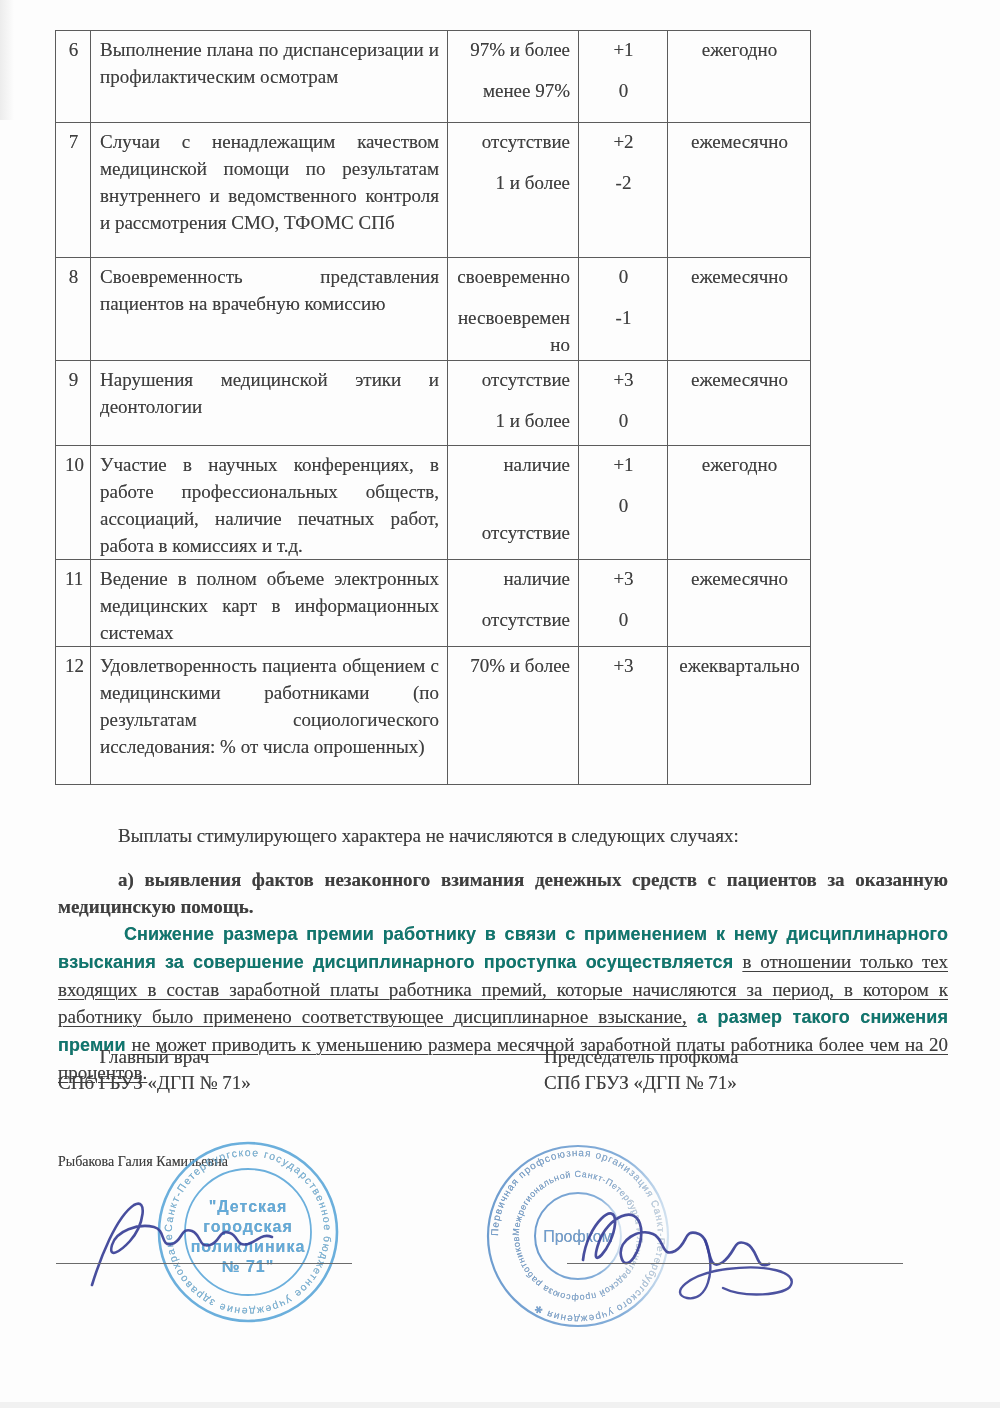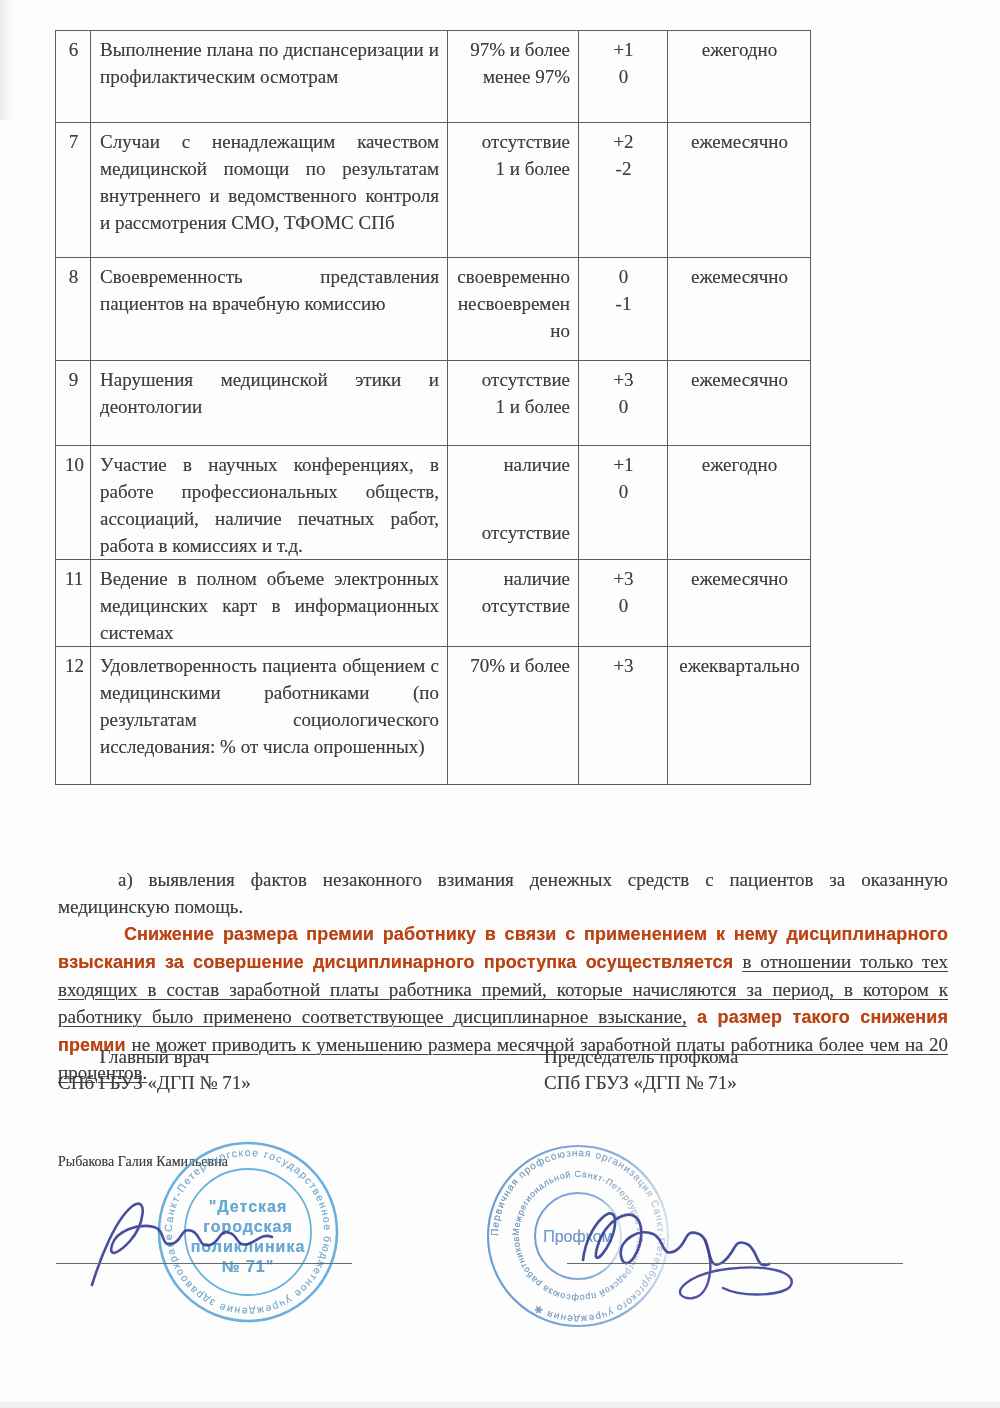--- a/index.html
+++ b/index.html
@@ -17,31 +17,31 @@
   }
   .ktable td {
     border:1.6px solid #5c5c5c; vertical-align:top;
     font-size:19px; line-height:27px; padding:5px 8px 0 9px;
   }
   .c-num { text-align:center; padding-left:2px; padding-right:2px; }
   .c-crit { text-align:justify; }
   .c-val  { padding-left:7px; padding-right:4px;text-align:right; }
   .c-pts  { text-align:center; }
   .c-per  { text-align:center; padding-top:8px;font-family:Liberation Serif, serif; }
-  .val2, .pts2 { }
+  .val2, .pts2 { margin-top:14px; }
   tr.r0{height:92px;} tr.r1{height:135px;} tr.r2{height:103px;}
   tr.r3{height:85px;} tr.r4{height:109px;} tr.r5{height:87px;} tr.r6{height:138px;}
   
   .para { position:absolute; left:58px; width:890px; font-size:19px; line-height:27px; }
   .p-intro { top:822px; text-indent:60px; }
-  .p-item  { top:866px; text-align:justify; text-indent:60px; }
+  .p-item  { top:866px; text-align:justify; text-indent:60px;font-weight:bold; }
   .p-reduction { top:920px; text-align:justify; text-indent:66px; }
   .sans-b {
     font-family:"Liberation Sans", sans-serif; font-weight:600;
-    font-size:18px; color:#c2410c; letter-spacing:.1px;
+    font-size:18px; color:#0f766e; letter-spacing:.1px;
   }
   .u { text-decoration:underline; text-underline-offset:3px; text-decoration-thickness:1px; }
   
   .signoff { position:absolute; font-size:19px; line-height:26px; }
   .so-left  { left:58px;  top:1044px;text-align:center; }
   .so-right { left:544px; top:1044px; }
   .name { position:absolute; font-size:14px; }
   .name-left  { left:58px;  top:1154px; }
   .name-right { left:555px; top:1154px; }
   .sig-line { position:absolute; top:1263px; height:0; border-top:1.4px solid #6b6b6b; }
@@ -155,20 +155,21 @@
           <div class="val1">70% и более</div>
         </td>
         <td class="c-pts">
           <div class="pts1">+3</div>
         </td>
         <td class="c-per">ежеквартально</td>
       </tr>
     </tbody>
   </table>
 
+  <div class="para p-intro">Выплаты стимулирующего характера не начисляются в следующих случаях:</div>
   <div class="para p-item">а) выявления фактов незаконного взимания денежных средств с пациентов за оказанную медицинскую помощь.</div>
   <div class="para p-reduction"><span class="sans-b">Снижение размера премии работнику в связи с применением к нему дисциплинарного взыскания за совершение дисциплинарного проступка осуществляется </span><span class="u">в отношении только тех входящих в состав заработной платы работника премий, которые начисляются за период, в котором к работнику было применено соответствующее дисциплинарное взыскание,</span><span class="sans-b"> а размер такого снижения премии </span><span class="u">не может приводить к уменьшению размера месячной заработной платы работника более чем на 20 процентов.</span></div>
 
   <div class="signoff so-left">
     <div>Главный врач</div>
     <div>СПб ГБУЗ «ДГП № 71»</div>
   </div>
   <div class="signoff so-right">
     <div>Председатель профкома</div>
     <div>СПб ГБУЗ «ДГП № 71»</div>

